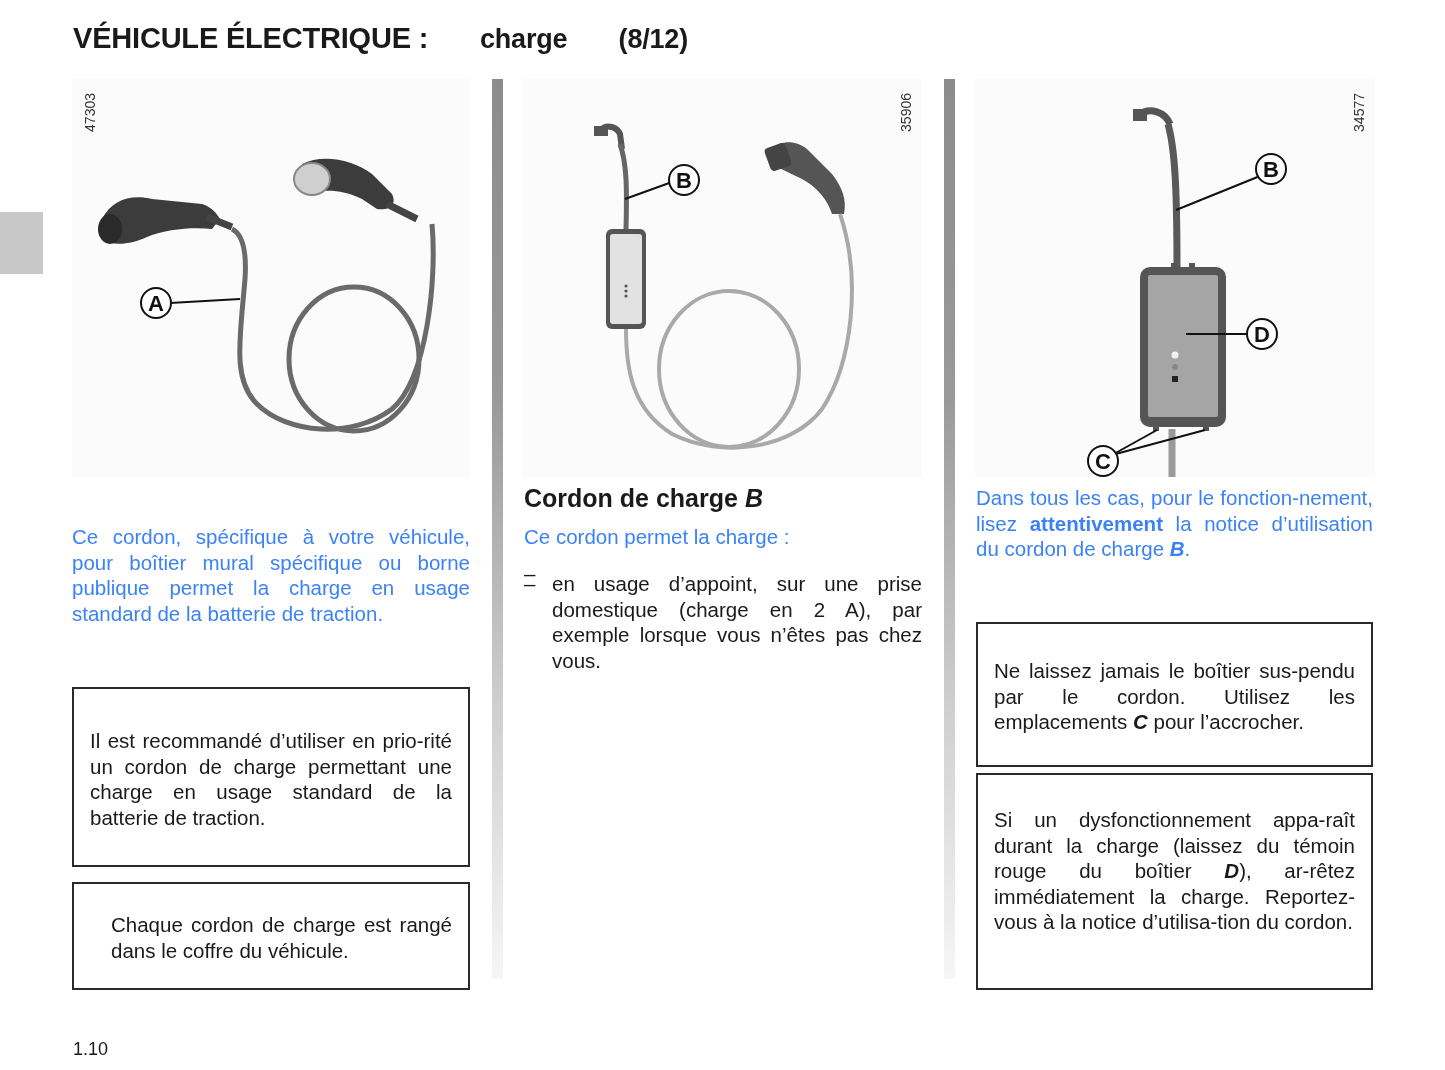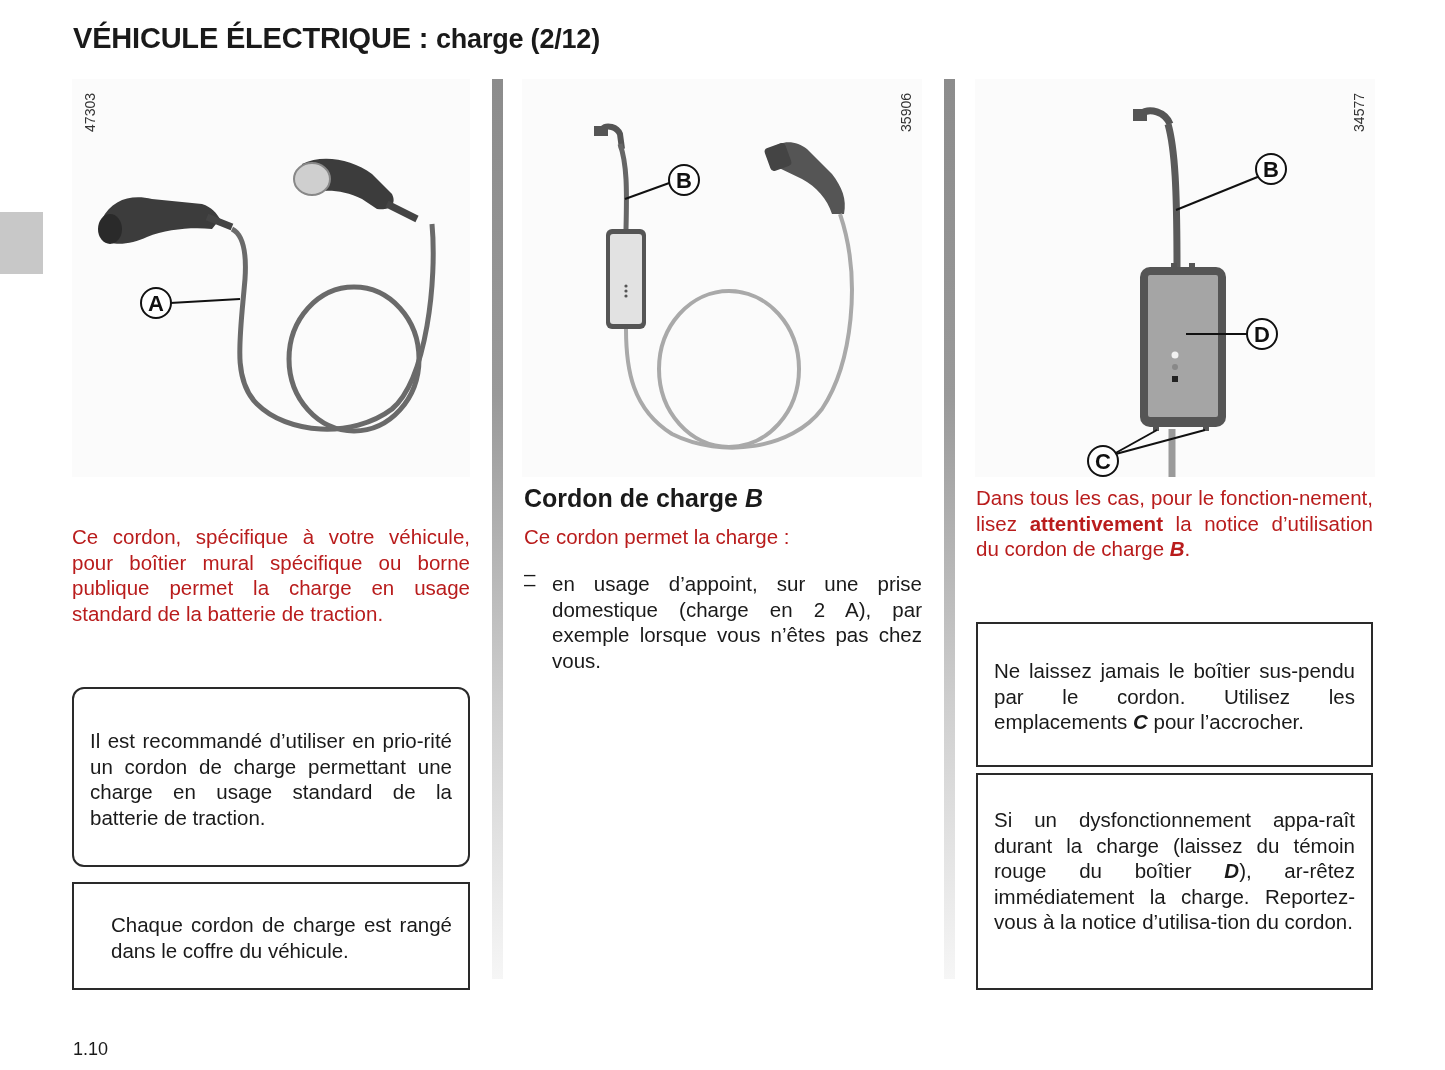--- a/index.html
+++ b/index.html
@@ -10,21 +10,21 @@
       color: #1a1a1a;
       overflow: hidden;
     }
     .page { position: relative; width: 1445px; height: 1070px; }
 
     .page-title {
       position: absolute; left: 73px; top: 22px;
       font-size: 29px; font-weight: bold; letter-spacing: -0.2px;
       color: #1a1a1a; white-space: nowrap;
     }
-    .page-title .sub { font-size: 27px; }
+    .page-title .sub { font-size: 27px; margin-left: 44px; }
 
     .side-tab {
       position: absolute; left: 0; top: 212px;
       width: 43px; height: 62px;
       background: #c8c8c8;
     }
 
     .divider {
       position: absolute; top: 79px; width: 11px; height: 900px;
       background: linear-gradient(to bottom, #8c8c8c 0%, #999 35%, #cfcfcf 70%, #f6f6f6 100%);
@@ -48,21 +48,21 @@
     }
 
     .section-heading {
       position: absolute; font-size: 25px; font-weight: bold; color: #1a1a1a;
       white-space: nowrap;
     }
     .section-heading i { font-style: italic; }
 
     .body-text {
       position: absolute; font-size: 20.5px; line-height: 25.5px;
-      text-align: justify; color: #b91c1c;
+      text-align: justify; color: #3b82f6;
       hyphens: manual;
     }
     .body-text b { font-weight: bold; }
 
     .list {
       position: absolute; list-style: none;
       font-size: 20.5px; line-height: 25.5px; color: #1a1a1a;
     }
     .list li { position: relative; padding-left: 28px; text-align: justify; margin-bottom: 10px; }
     .list li .dash { position: absolute; left: 0; top: 0; }
@@ -77,21 +77,21 @@
     .page-number {
       position: absolute; left: 73px; top: 1007px;
       font-size: 18px; color: #1a1a1a; margin-top: 32px;
     }
   </style>
 </head>
 <body>
 
 <div class="page">
 
-  <h1 class="page-title"><span>VÉHICULE ÉLECTRIQUE : </span><span class="sub">charge</span><span class="sub"> (2/12)</span></h1>
+  <h1 class="page-title"><span>VÉHICULE ÉLECTRIQUE : </span><span class="sub">charge</span><span class="sub"> (8/12)</span></h1>
 
   <div class="side-tab"></div>
 
   <div class="divider d1"></div>
   <div class="divider d2"></div>
 
   <div class="figure fig-a">
     <span class="fig-code" style="left:10px;">47303</span>
     <svg viewBox="0 0 398 398">
 
@@ -112,21 +112,21 @@
 
       <line x1="98" y1="224" x2="168" y2="220" stroke="#111" stroke-width="2"></line>
       <circle cx="84" cy="224" r="15" fill="#fff" stroke="#111" stroke-width="2"></circle>
       <text x="84" y="232" text-anchor="middle" font-family="Liberation Sans, sans-serif" font-weight="bold" font-size="22" fill="#111">A</text>
     </svg>
   </div>
 
 
   <p class="body-text" style="left:72px; top:524px; width:398px;">Ce cordon, spécifique à votre véhicule, pour boîtier mural spécifique ou borne publique permet la charge en usage standard de la batterie de traction.</p>
 
-  <div class="note-box" style="left:72px; top:687px; width:398px; height:180px;border-radius:12px;">
+  <div class="note-box" style="left:72px; top:687px; width:398px; height:180px;">
     <div class="inner" style="top:39px;">Il est recommandé d’utiliser en prio-rité un cordon de charge permettant une charge en usage standard de la batterie de traction.</div>
   </div>
 
   <div class="note-box" style="left:72px; top:882px; width:398px; height:108px;">
     <div class="inner" style="top:28px;margin-left:21px;">Chaque cordon de charge est rangé dans le coffre du véhicule.</div>
   </div>
 
   <div class="figure fig-b">
     <span class="fig-code" style="right:8px;">35906</span>
     <svg viewBox="0 0 400 398">

